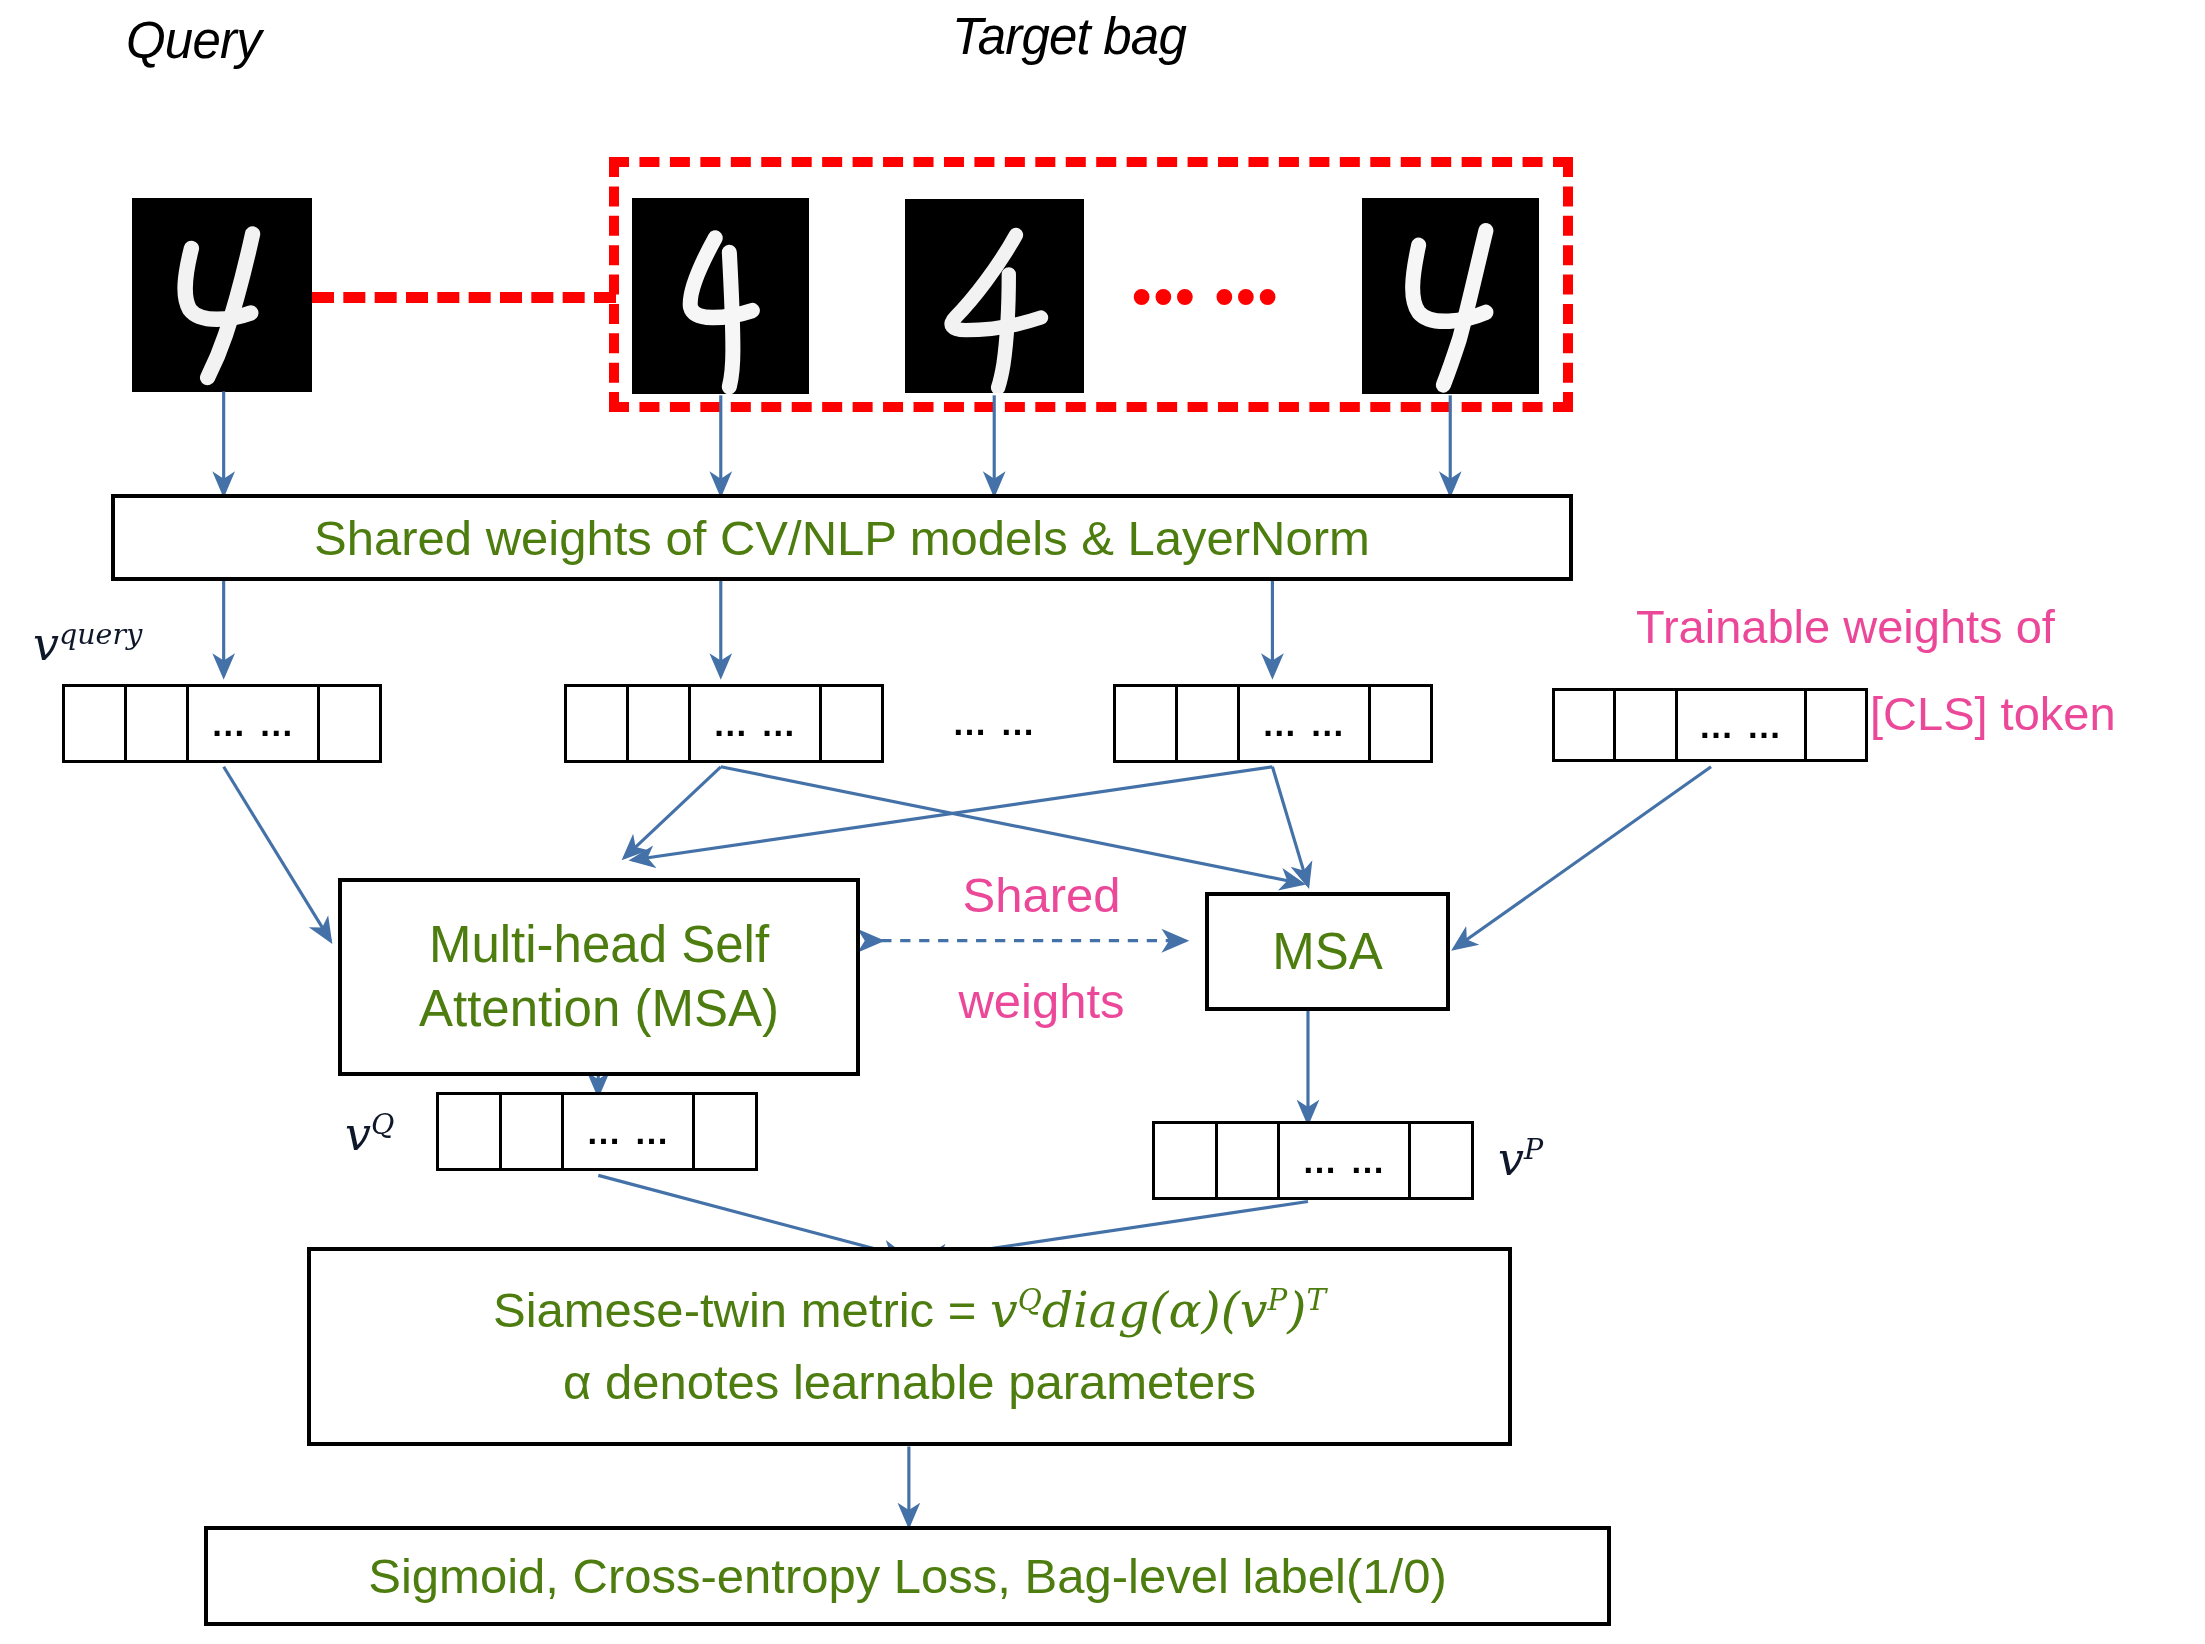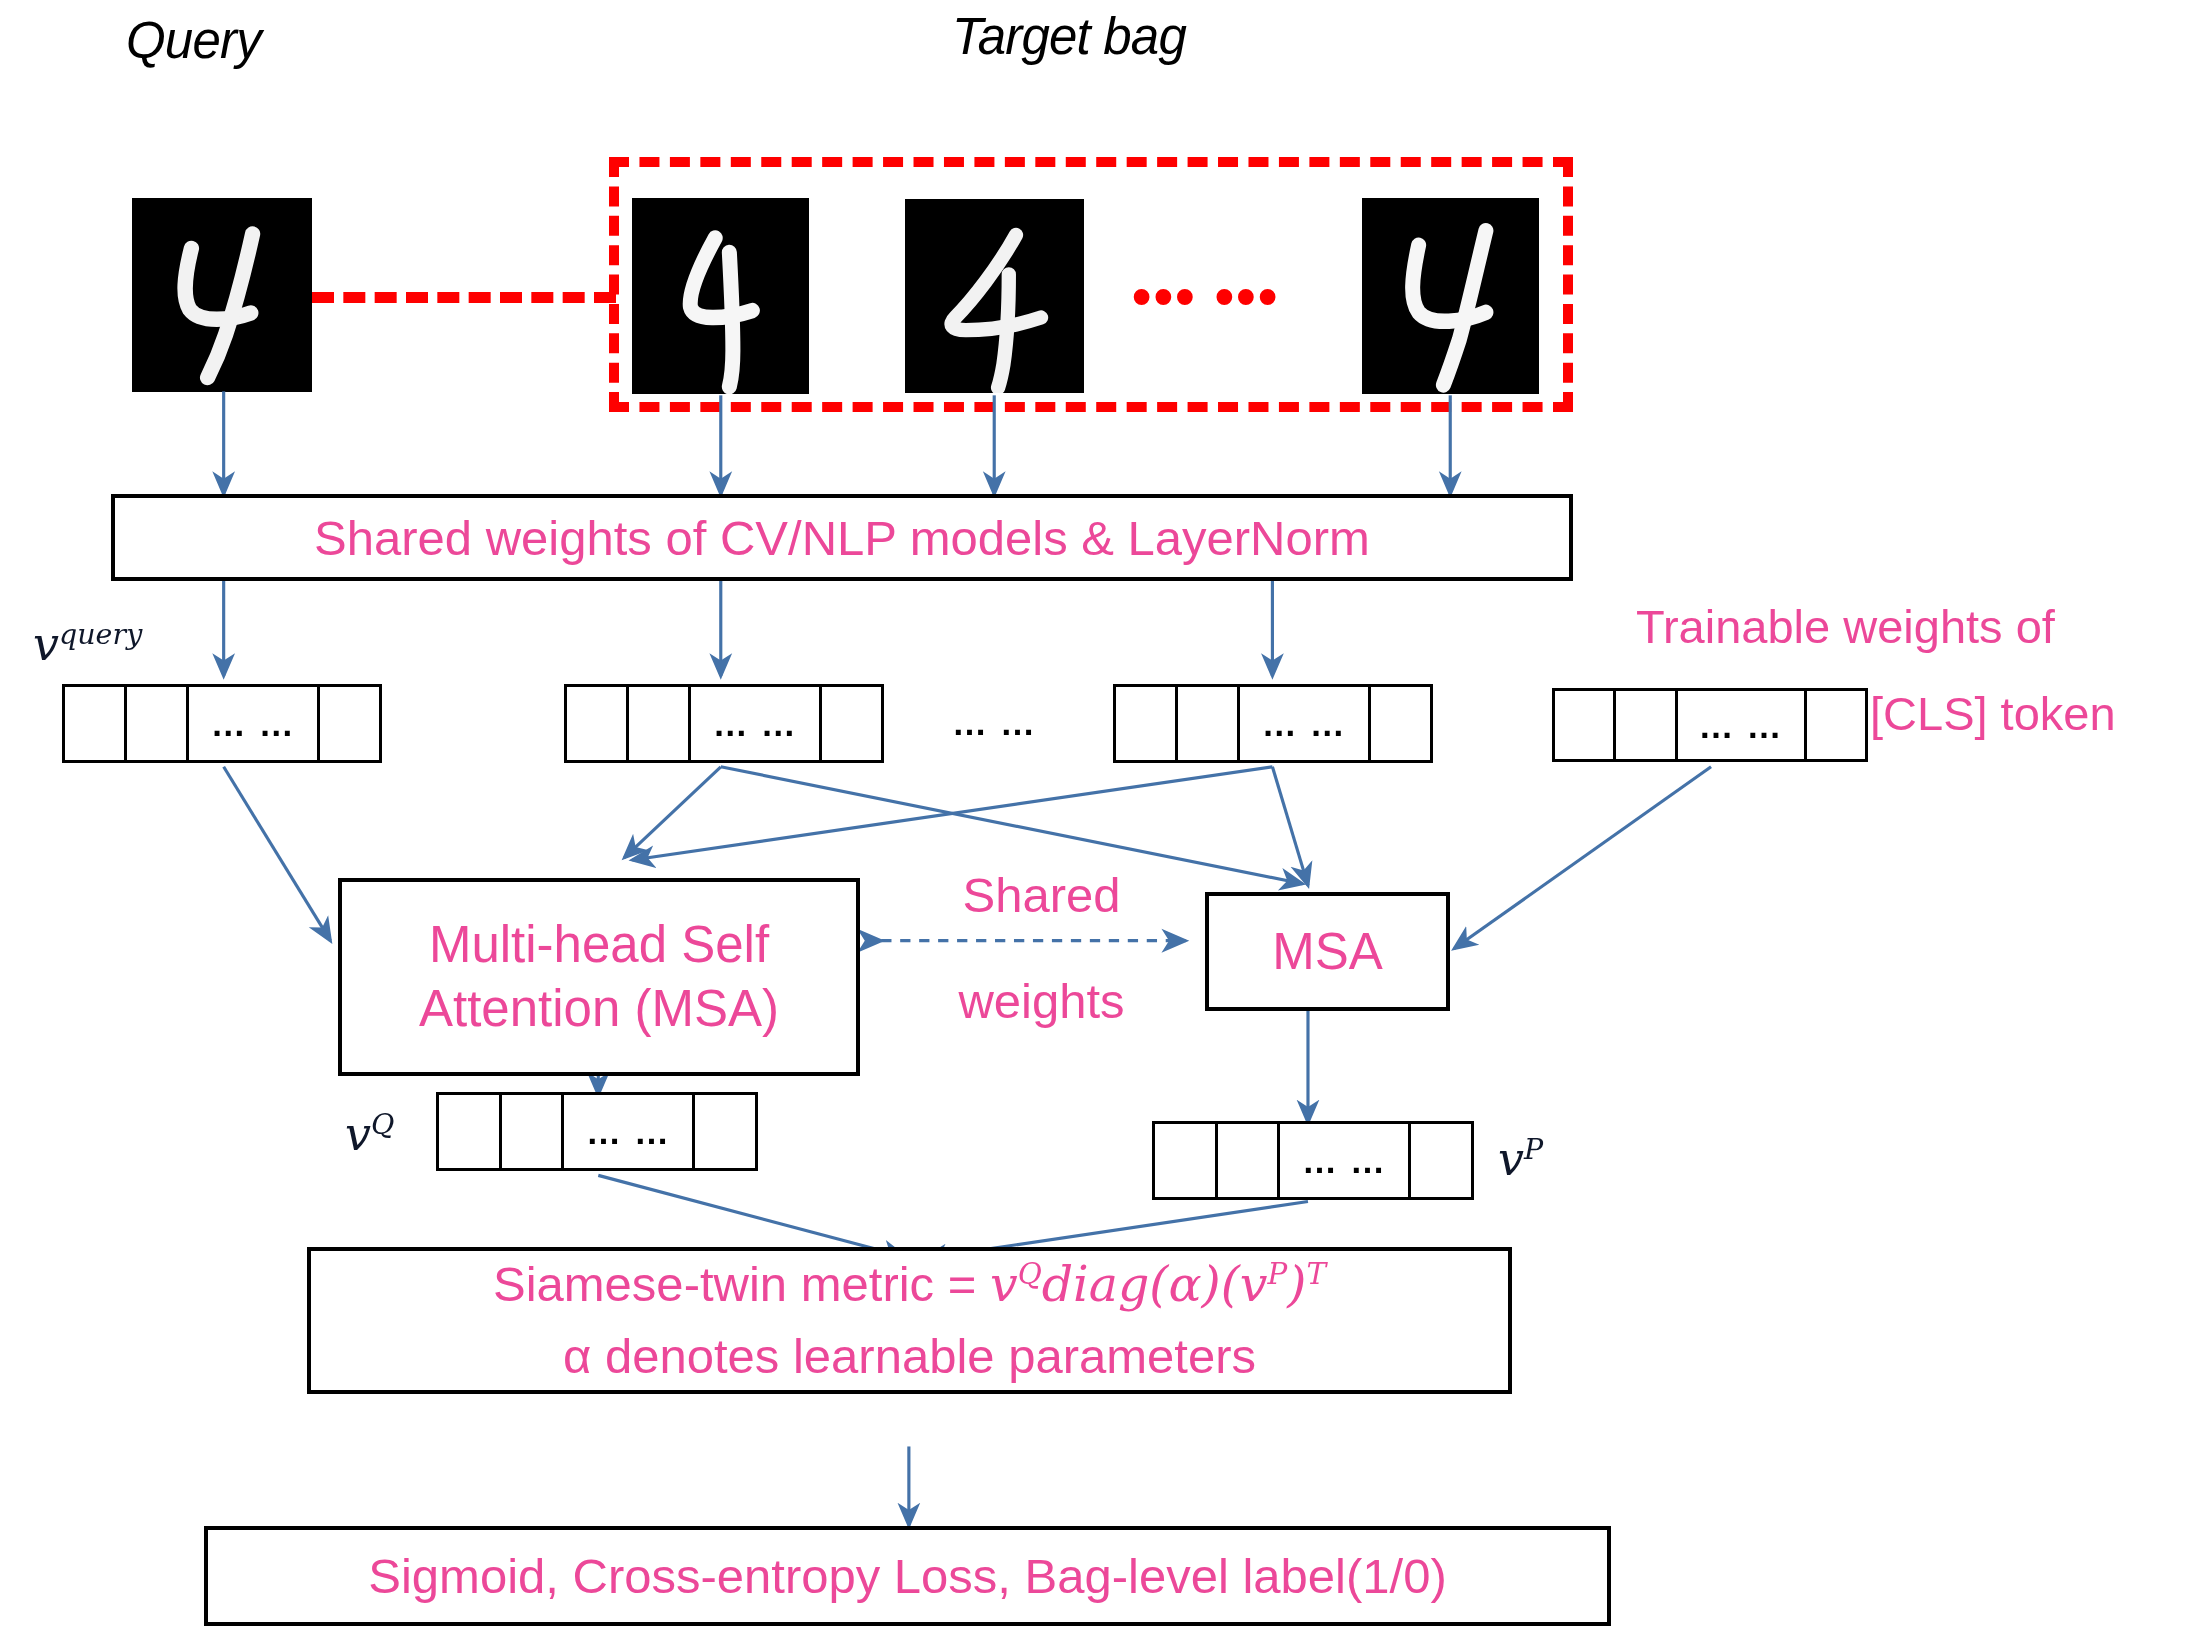--- a/index.html
+++ b/index.html
@@ -75,21 +75,21 @@
   .pbox {
     position: absolute;
     background: #ffffff;
     border: 4px solid #000000;
     box-sizing: border-box;
     display: flex;
     align-items: center;
     justify-content: center;
     text-align: center;
     z-index: 6;
-    color: #ec4899;
+    color: #4d7c0f;
   }
   .pbox .txt { padding: 0 8px; }
 
   
   .vec {
     position: absolute;
     background: #ffffff;
     border: 3.2px solid #000000;
     box-sizing: border-box;
     display: flex;
@@ -339,21 +339,21 @@
     <div class="cell wide">
       <span class="dots">… …</span>
     </div>
     <div class="cell narrow"></div>
   </div>
 
   <div class="mathlbl" style="left:1498px; top:1132px; font-size:46px;">
     <span>v</span><sup>P</sup>
   </div>
 
-  <div class="pbox" style="left:307px; top:1247px; width:1205px; height:147px; font-size:49px; line-height:1.45;">
+  <div class="pbox" style="left:307px; top:1247px; width:1205px; height:199px; font-size:49px; line-height:1.45;">
     <span class="txt formula">
       <span>Siamese-twin metric = </span><span class="mi">v<sup>Q</sup>diag(α)(v<sup>P</sup>)<sup>T</sup></span><br>
       <span>α denotes learnable parameters</span>
     </span>
   </div>
 
   <div class="pbox" style="left:204px; top:1526px; width:1407px; height:100px; font-size:49px;">
     <span class="txt">Sigmoid, Cross-entropy Loss, Bag-level label(1/0)</span>
   </div>
 

